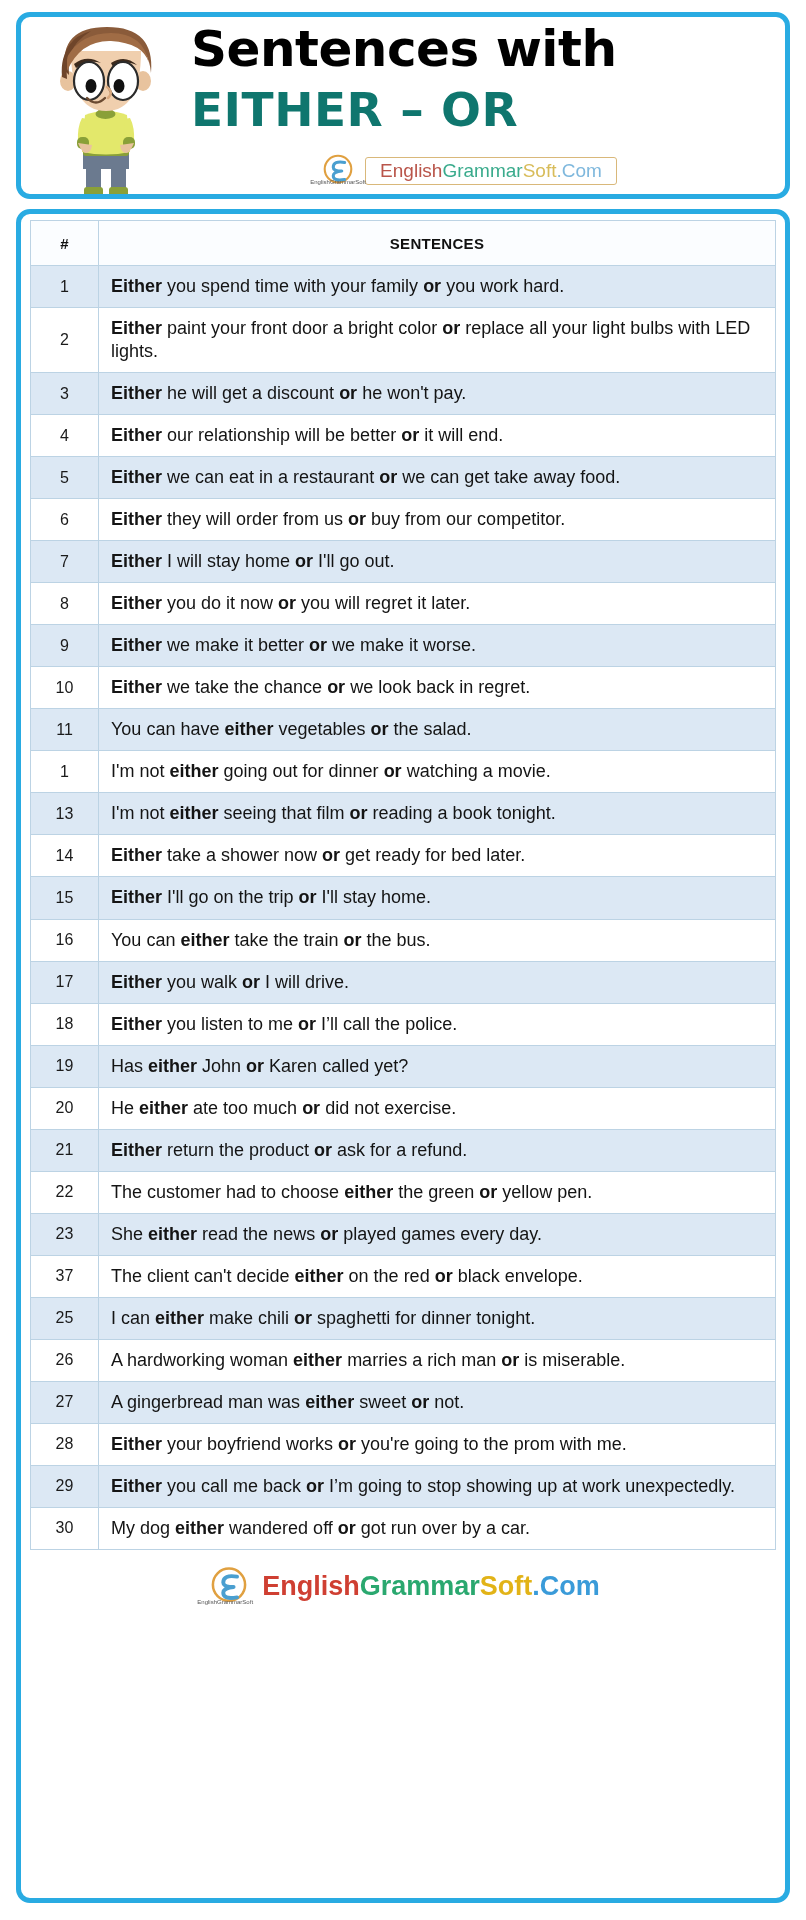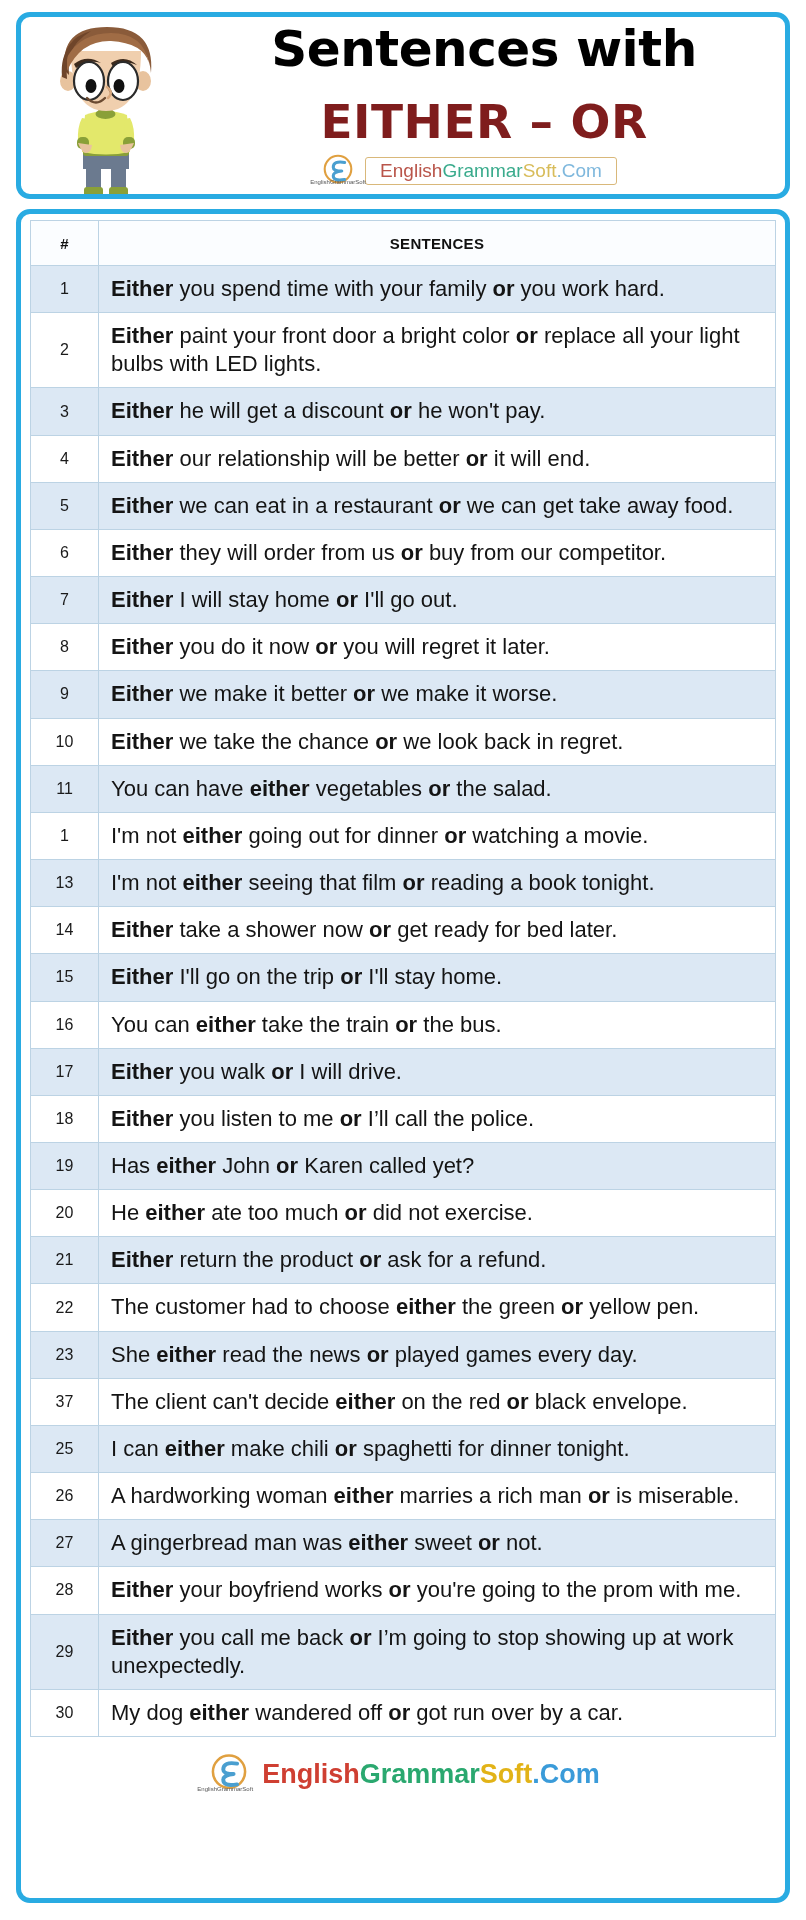--- a/index.html
+++ b/index.html
@@ -40,37 +40,37 @@
     top: 2px;
     width: 150px;
     height: 183px;
   }
 
   .title-block {
     position: absolute;
     left: 170px;
     right: 8px;
     top: 6px;
-    text-align: center;
+    text-align: left;
   }
   .title-main {
     font-size: 50px;
     font-weight: bold;
     color: #000000;
     letter-spacing: -0.5px;
     line-height: 1.05;
     font-family: "DejaVu Sans", sans-serif;
   }
   .title-sub {
     font-size: 47px;
     font-weight: bold;
-    color: #7f1d1d;
+    color: #0f766e;
     letter-spacing: 0.5px;
     line-height: 1.1;
-    margin-top: 20px;
+    margin-top: 8px;
     font-family: "DejaVu Sans", sans-serif;
   }
 
   
   .brand-row {
     position: absolute;
     left: 0;
     right: 0;
     bottom: 4px;
     display: flex;
@@ -149,21 +149,21 @@
     letter-spacing: 0.3px;
   }
 
   table.sentences tbody td.num {
     text-align: center;
     font-size: 16px;
     color: #1a1a1a;
     padding: 4px 2px;
   }
   table.sentences tbody td.sent {
-    font-size: 22px;
+    font-size: 18px;
     color: #141414;
     padding: 9px 8px 9px 12px;
     line-height: 1.28;
   }
   table.sentences tbody tr.alt td { background: #dce8f4; }
   table.sentences tbody tr.base td { background: #ffffff; }
   table.sentences tbody td.sent b { font-weight: bold; }
 
   
   .footer-brand {

